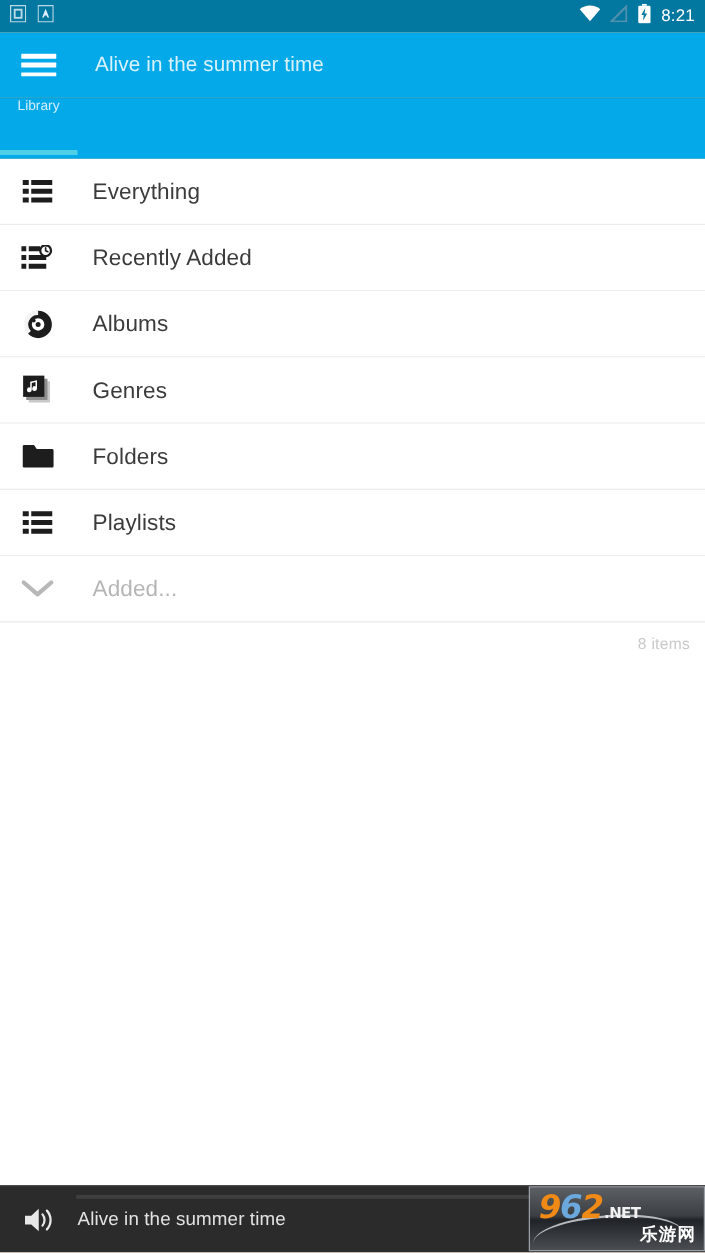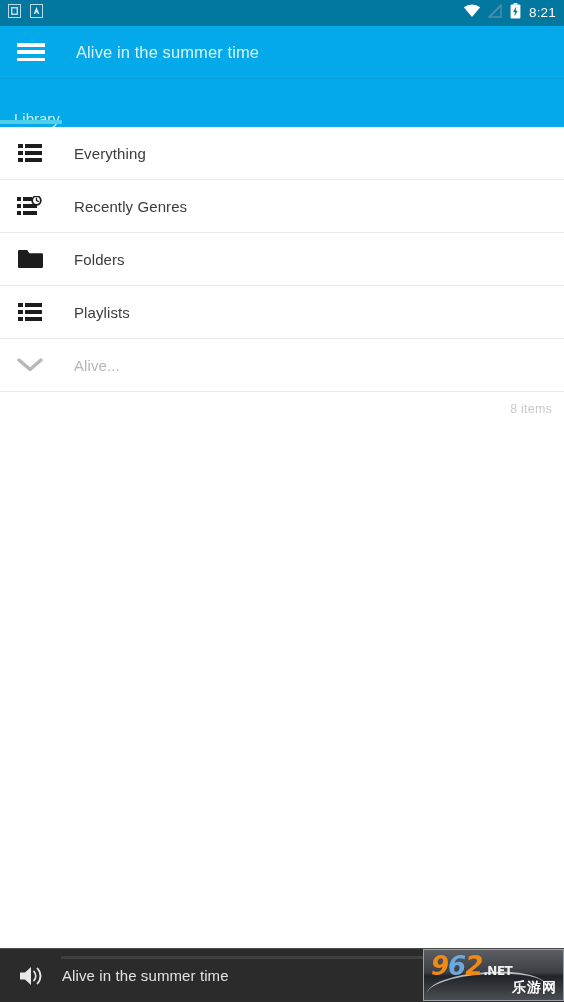--- a/index.html
+++ b/index.html
@@ -83,24 +83,24 @@
     background: #03a9e8;
     border-top: 1px solid #0b9fd8;
     position: relative;
     display: flex;
     align-items: center;
     flex: 0 0 49px;
   }
   .tab {
     height: 100%;
     display: flex;
-    align-items: flex-end;
+    align-items: flex-start;
     padding: 0 14px;
     color: #d2eefb;
-    font-size: 15px;
+    font-size: 11px;
     position: relative;
     cursor: pointer;
   }
   .tab-indicator {
     position: absolute;
     left: 0;
     bottom: 3px;
     width: 62px;
     height: 4px;
     background: #4fd0e8;
@@ -124,21 +124,21 @@
   .item-icon {
     width: 32px;
     height: 32px;
     display: flex;
     align-items: center;
     justify-content: center;
     flex: 0 0 32px;
   }
   .item-label {
     margin-left: 28px;
-    font-size: 15px;
+    font-size: 18px;
     color: #3b3b3b;
     letter-spacing: 0.1px;
   }
   .list-item.muted .item-label { color: #b5b5b5; }
 
   .items-count {
     text-align: right;
     padding: 10px 12px 0 0;
     font-size: 12.5px;
     color: #c9c9c9;
@@ -325,25 +325,48 @@
           <rect x="0" y="1" width="4" height="4" fill="#1d1d1d"></rect>
           <rect x="6" y="1" width="9" height="4" fill="#1d1d1d"></rect>
           <rect x="0" y="8" width="4" height="4" fill="#1d1d1d"></rect>
           <rect x="6" y="8" width="14" height="4" fill="#1d1d1d"></rect>
           <rect x="0" y="15" width="4" height="4" fill="#1d1d1d"></rect>
           <rect x="6" y="15" width="14" height="4" fill="#1d1d1d"></rect>
           <circle cx="19.5" cy="4.5" r="4.3" fill="#ffffff" stroke="#1d1d1d" stroke-width="1.8"></circle>
           <path d="M19.5 2.2 L19.5 4.6 L21.3 5.4" stroke="#1d1d1d" stroke-width="1.3" fill="none" stroke-linecap="round"></path>
         </svg>
       </span>
-      <span class="item-label">Recently Genres</span>
-    </div>
-
-
-
+      <span class="item-label">Recently Added</span>
+    </div>
+
+    <div class="list-item">
+      <span class="item-icon">
+        <svg width="23" height="23" viewBox="0 0 23 23">
+          <circle cx="11.5" cy="11.5" r="11" fill="#1d1d1d"></circle>
+          <path d="M3.2 19.1 A11 11 0 0 1 11.5 0.5 L11.5 4 A7.6 7.6 0 0 0 5.7 16.8 Z" fill="#ffffff" opacity="0.95"></path>
+          <circle cx="11.5" cy="11.5" r="5" fill="#ffffff"></circle>
+          <circle cx="11.5" cy="11.5" r="2" fill="#1d1d1d"></circle>
+          <circle cx="8.0" cy="8.4" r="1.5" fill="#1d1d1d"></circle>
+        </svg>
+      </span>
+      <span class="item-label">Albums</span>
+    </div>
+
+
+    <div class="list-item">
+      <span class="item-icon">
+        <svg width="24" height="24" viewBox="0 0 24 24">
+          <rect x="5" y="5" width="17" height="17" fill="#c9c9c9"></rect>
+          <rect x="3" y="3" width="17" height="17" fill="#8d8d8d"></rect>
+          <rect x="0.5" y="0.5" width="17" height="17" fill="#1d1d1d"></rect>
+          <path d="M11.6 4.2 L11.6 10.8 A1.9 1.9 0 1 1 10.4 9.1 L10.4 5.6 L7.4 6.4 L7.4 11.8 A1.9 1.9 0 1 1 6.2 10.1 L6.2 5.4 Z" fill="#ffffff"></path>
+        </svg>
+      </span>
+      <span class="item-label">Genres</span>
+    </div>
 
     <div class="list-item">
       <span class="item-icon">
         <svg width="25" height="20" viewBox="0 0 25 20">
           <path d="M0 2.2 A1.2 1.2 0 0 1 1.2 1 L9.2 1 L11.4 4.2 L23.8 4.2 A1.2 1.2 0 0 1 25 5.4 L25 17.8 A1.2 1.2 0 0 1 23.8 19 L1.2 19 A1.2 1.2 0 0 1 0 17.8 Z" fill="#1d1d1d"></path>
         </svg>
       </span>
       <span class="item-label">Folders</span>
     </div>
 
@@ -360,21 +383,21 @@
       </span>
       <span class="item-label">Playlists</span>
     </div>
 
     <div class="list-item muted">
       <span class="item-icon">
         <svg width="26" height="16" viewBox="0 0 26 16">
           <path d="M2 3 L13 12.5 L24 3" fill="none" stroke="#b8b8b8" stroke-width="3.4" stroke-linecap="round" stroke-linejoin="round"></path>
         </svg>
       </span>
-      <span class="item-label">Alive...</span>
+      <span class="item-label">Added...</span>
     </div>
 
     <div class="items-count">8 items</div>
   </div>
 
   <div class="player-bar">
     <div class="player-progress-track">
       <div class="player-progress-fill" style="width: 0%;"></div>
     </div>
     <div class="speaker-btn">

